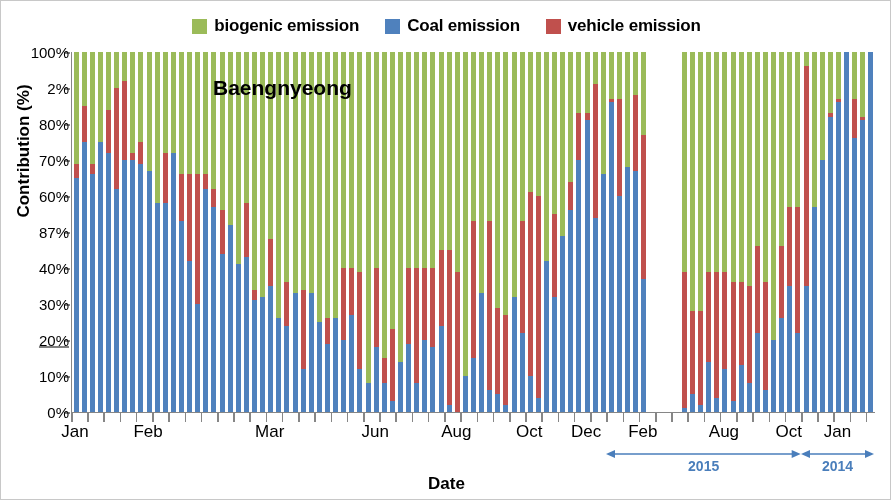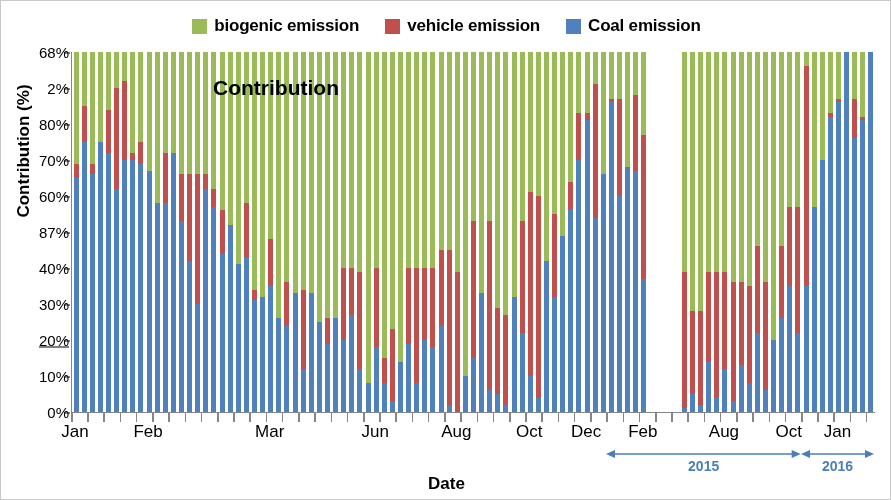--- a/index.html
+++ b/index.html
@@ -183,26 +183,26 @@
 <body>
 
 <div id="chart-root">
 
   <div id="legend">
       <div class="legend-entry">
         <span class="legend-swatch" style="background: rgb(155, 187, 89);"></span>
         <span class="legend-label">biogenic emission</span>
       </div>
       <div class="legend-entry">
+        <span class="legend-swatch" style="background: rgb(79, 129, 189);"></span>
+        <span class="legend-label">Coal emission</span>
+      </div>
+      <div class="legend-entry">
         <span class="legend-swatch" style="background: rgb(192, 80, 77);"></span>
         <span class="legend-label">vehicle emission</span>
-      </div>
-      <div class="legend-entry">
-        <span class="legend-swatch" style="background: rgb(79, 129, 189);"></span>
-        <span class="legend-label">Coal emission</span>
       </div>
     </div>
 
   <div id="y-ticks-wrap">
       <div class="ytick-mark" style="top: 360px;"></div>
       <div class="ytick-label" style="top: 360px;">0%</div>
       <div class="ytick-mark" style="top: 324px;"></div>
       <div class="ytick-label" style="top: 324px;">10%</div>
       <div class="ytick-mark" style="top: 288px;"></div>
       <div class="ytick-label" style="top: 288px; text-decoration: underline;">20%</div>
@@ -214,21 +214,21 @@
       <div class="ytick-label" style="top: 180px;">87%</div>
       <div class="ytick-mark" style="top: 144px;"></div>
       <div class="ytick-label" style="top: 144px;">60%</div>
       <div class="ytick-mark" style="top: 108px;"></div>
       <div class="ytick-label" style="top: 108px;">70%</div>
       <div class="ytick-mark" style="top: 72px;"></div>
       <div class="ytick-label" style="top: 72px;">80%</div>
       <div class="ytick-mark" style="top: 36px;"></div>
       <div class="ytick-label" style="top: 36px;">2%</div>
       <div class="ytick-mark" style="top: 0px;"></div>
-      <div class="ytick-label" style="top: 0px;">68%</div>
+      <div class="ytick-label" style="top: 0px;">100%</div>
     </div>
 
   <div id="y-axis-title">Contribution (%)</div>
 
   <div id="plot-area">
     <div id="bars-layer">
         <div class="bar" style="left: 1.54111px; width: 5.02889px; height: 360px;">
           <div class="seg" style="height: 234px; background: rgb(79, 129, 189);"></div>
           <div class="seg" style="height: 14.4px; background: rgb(192, 80, 77);"></div>
           <div class="seg" style="height: 111.6px; background: rgb(155, 187, 89);"></div>
@@ -670,21 +670,21 @@
           <div class="seg" style="height: 291.6px; background: rgb(79, 129, 189);"></div>
           <div class="seg" style="height: 3.6px; background: rgb(192, 80, 77);"></div>
           <div class="seg" style="height: 64.8px; background: rgb(155, 187, 89);"></div>
         </div>
         <div class="bar" style="left: 796.43px; width: 5.02889px; height: 360px;">
           <div class="seg" style="height: 360px; background: rgb(79, 129, 189);"></div>
         </div>
       </div>
   </div>
 
-  <div id="chart-title">Contribution</div>
+  <div id="chart-title">Baengnyeong</div>
 
   <div id="x-ticks">
       <div class="xtick-mark" style="left: 0px;"></div>
       <div class="xtick-mark" style="left: 16.2222px;"></div>
       <div class="xtick-mark" style="left: 32.4444px;"></div>
       <div class="xtick-mark" style="left: 48.6667px;"></div>
       <div class="xtick-mark" style="left: 64.8889px;"></div>
       <div class="xtick-mark" style="left: 81.1111px;"></div>
       <div class="xtick-mark" style="left: 97.3333px;"></div>
       <div class="xtick-mark" style="left: 113.556px;"></div>
@@ -752,15 +752,15 @@
         <polygon points="194.66666666666674,6 185.66666666666674,2 185.66666666666674,10" fill="#4a7ebb"></polygon>
       </svg>
       <div class="year-label">2015</div>
     </div>
     <div class="year-bracket" style="left: 800px; width: 73px;">
       <svg width="73" height="14" style="position: absolute; left: 0px; top: 0px;">
         <line x1="5" y1="6" x2="68" y2="6" stroke="#4a7ebb" stroke-width="1.6"></line>
         <polygon points="0,6 9,2 9,10" fill="#4a7ebb"></polygon>
         <polygon points="73,6 64,2 64,10" fill="#4a7ebb"></polygon>
       </svg>
-      <div class="year-label">2016</div>
+      <div class="year-label">2014</div>
     </div>
   </div>
 
 </body></html>

